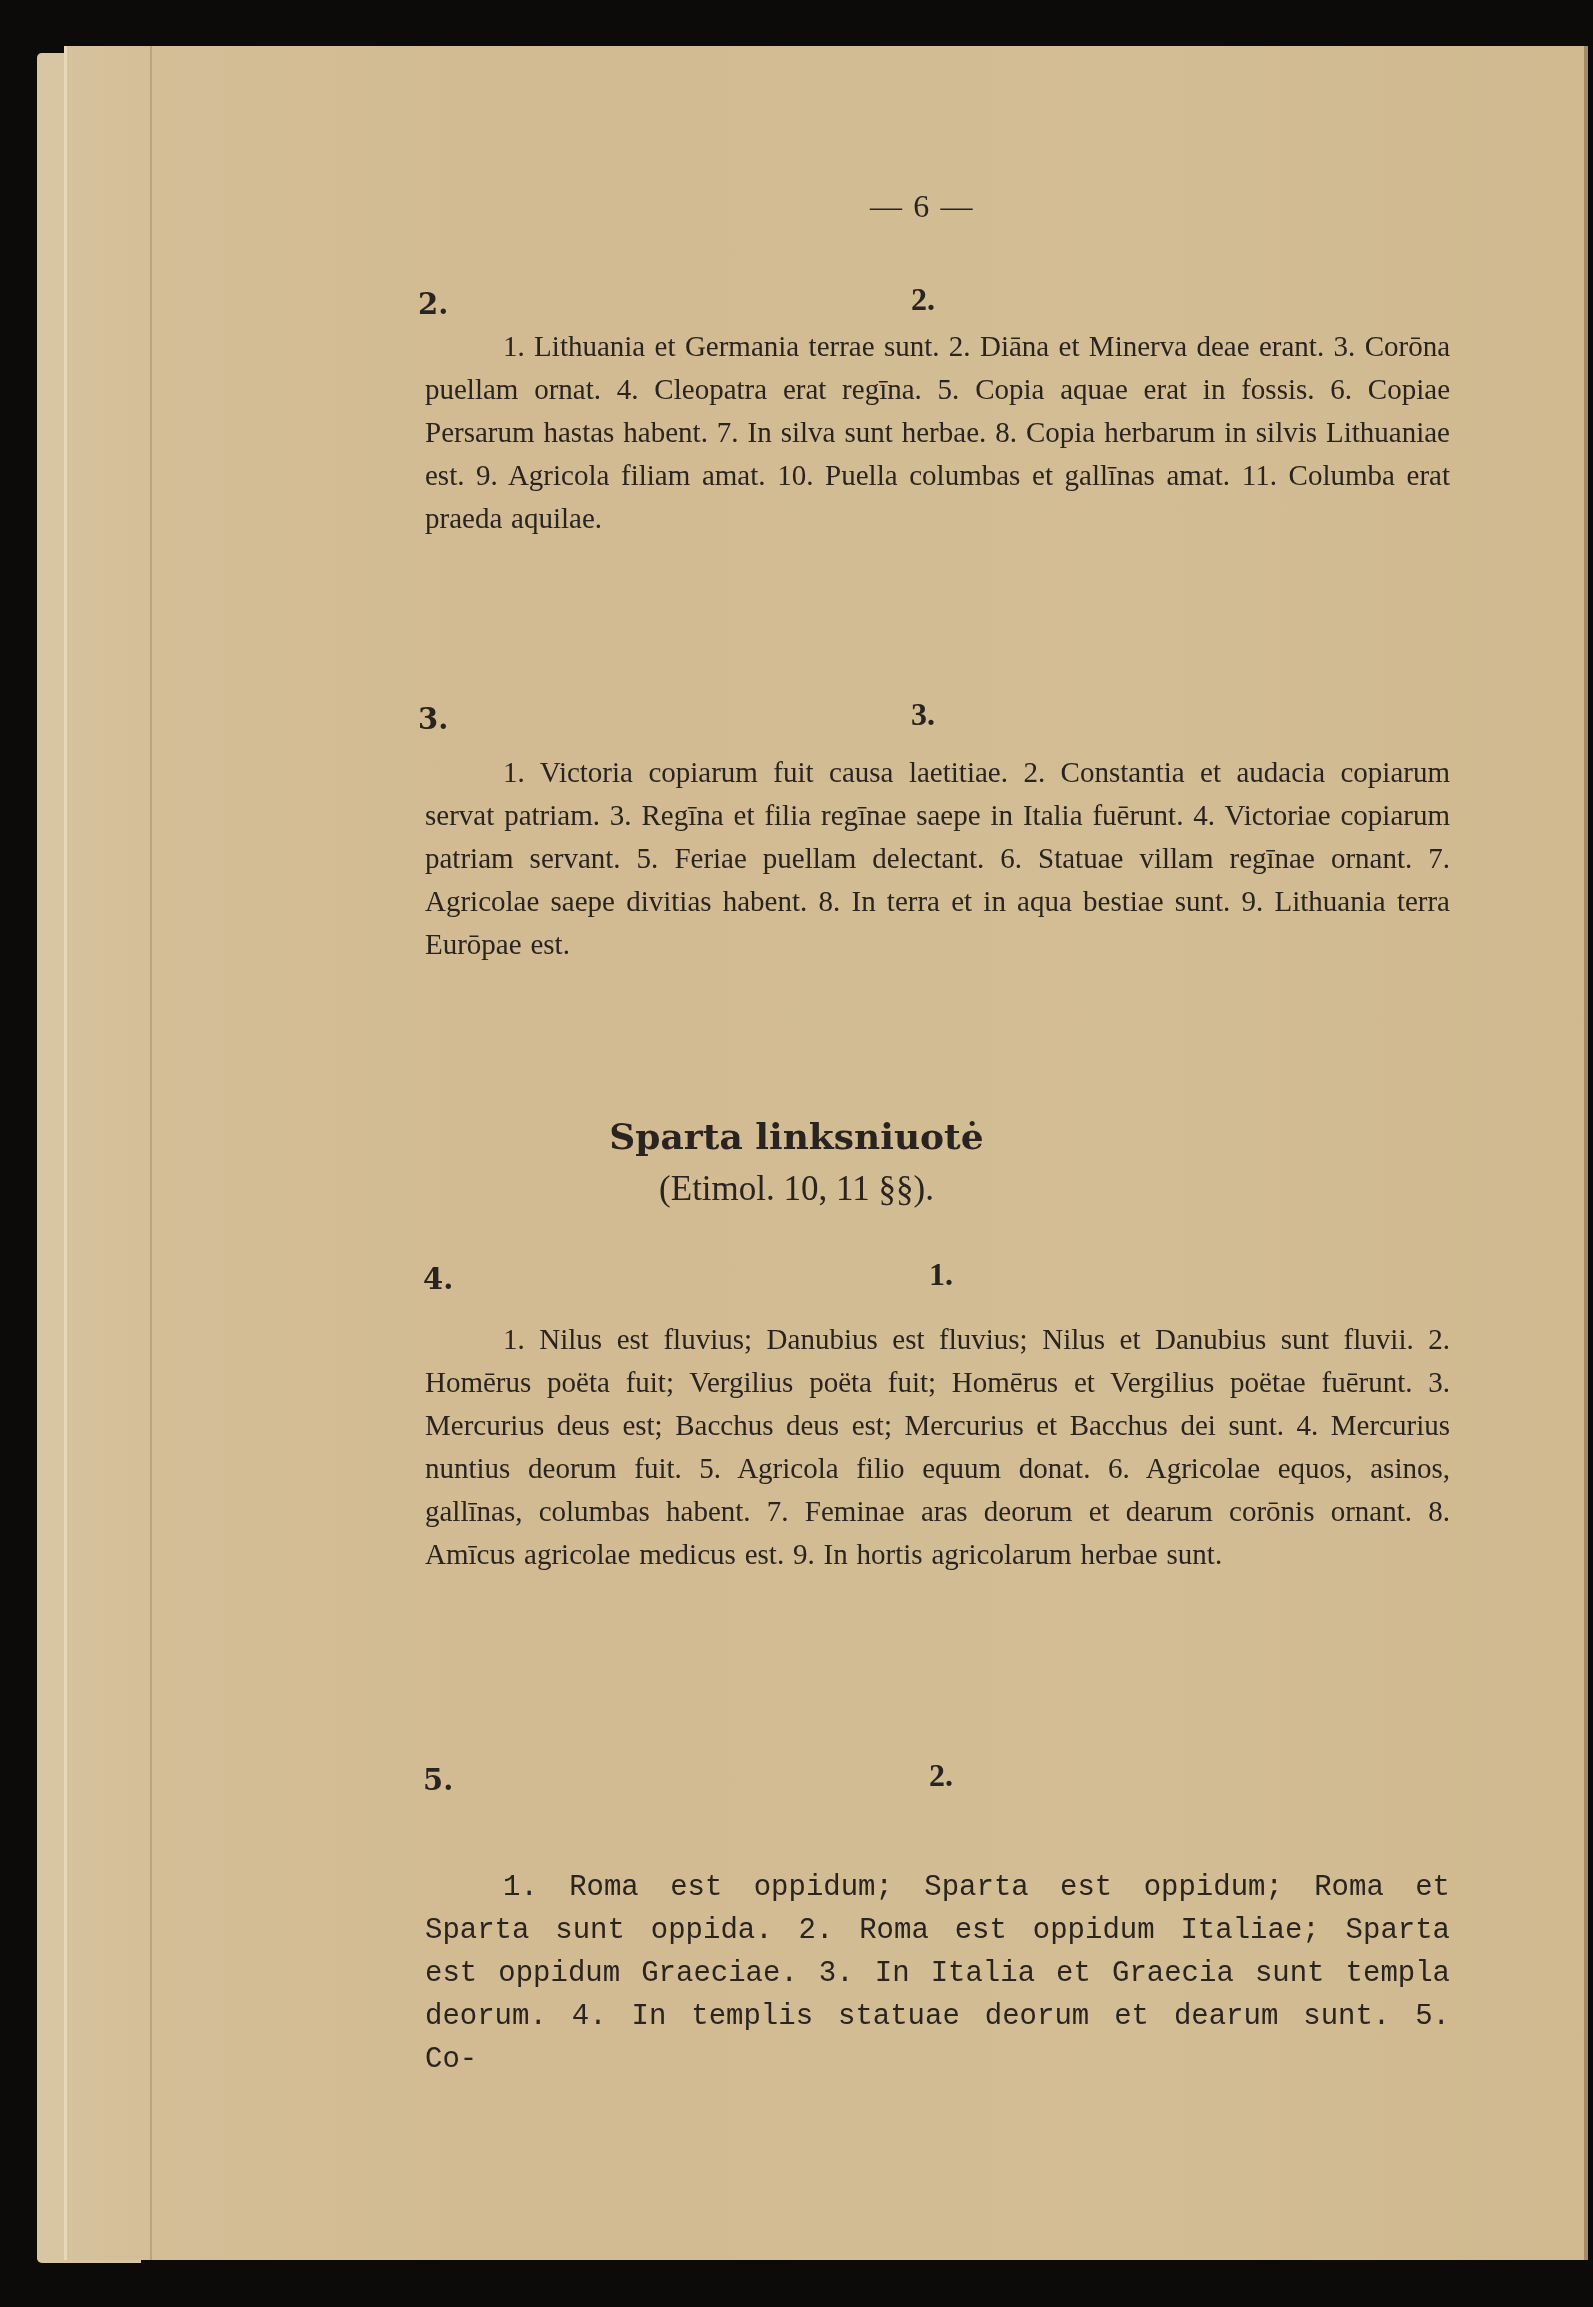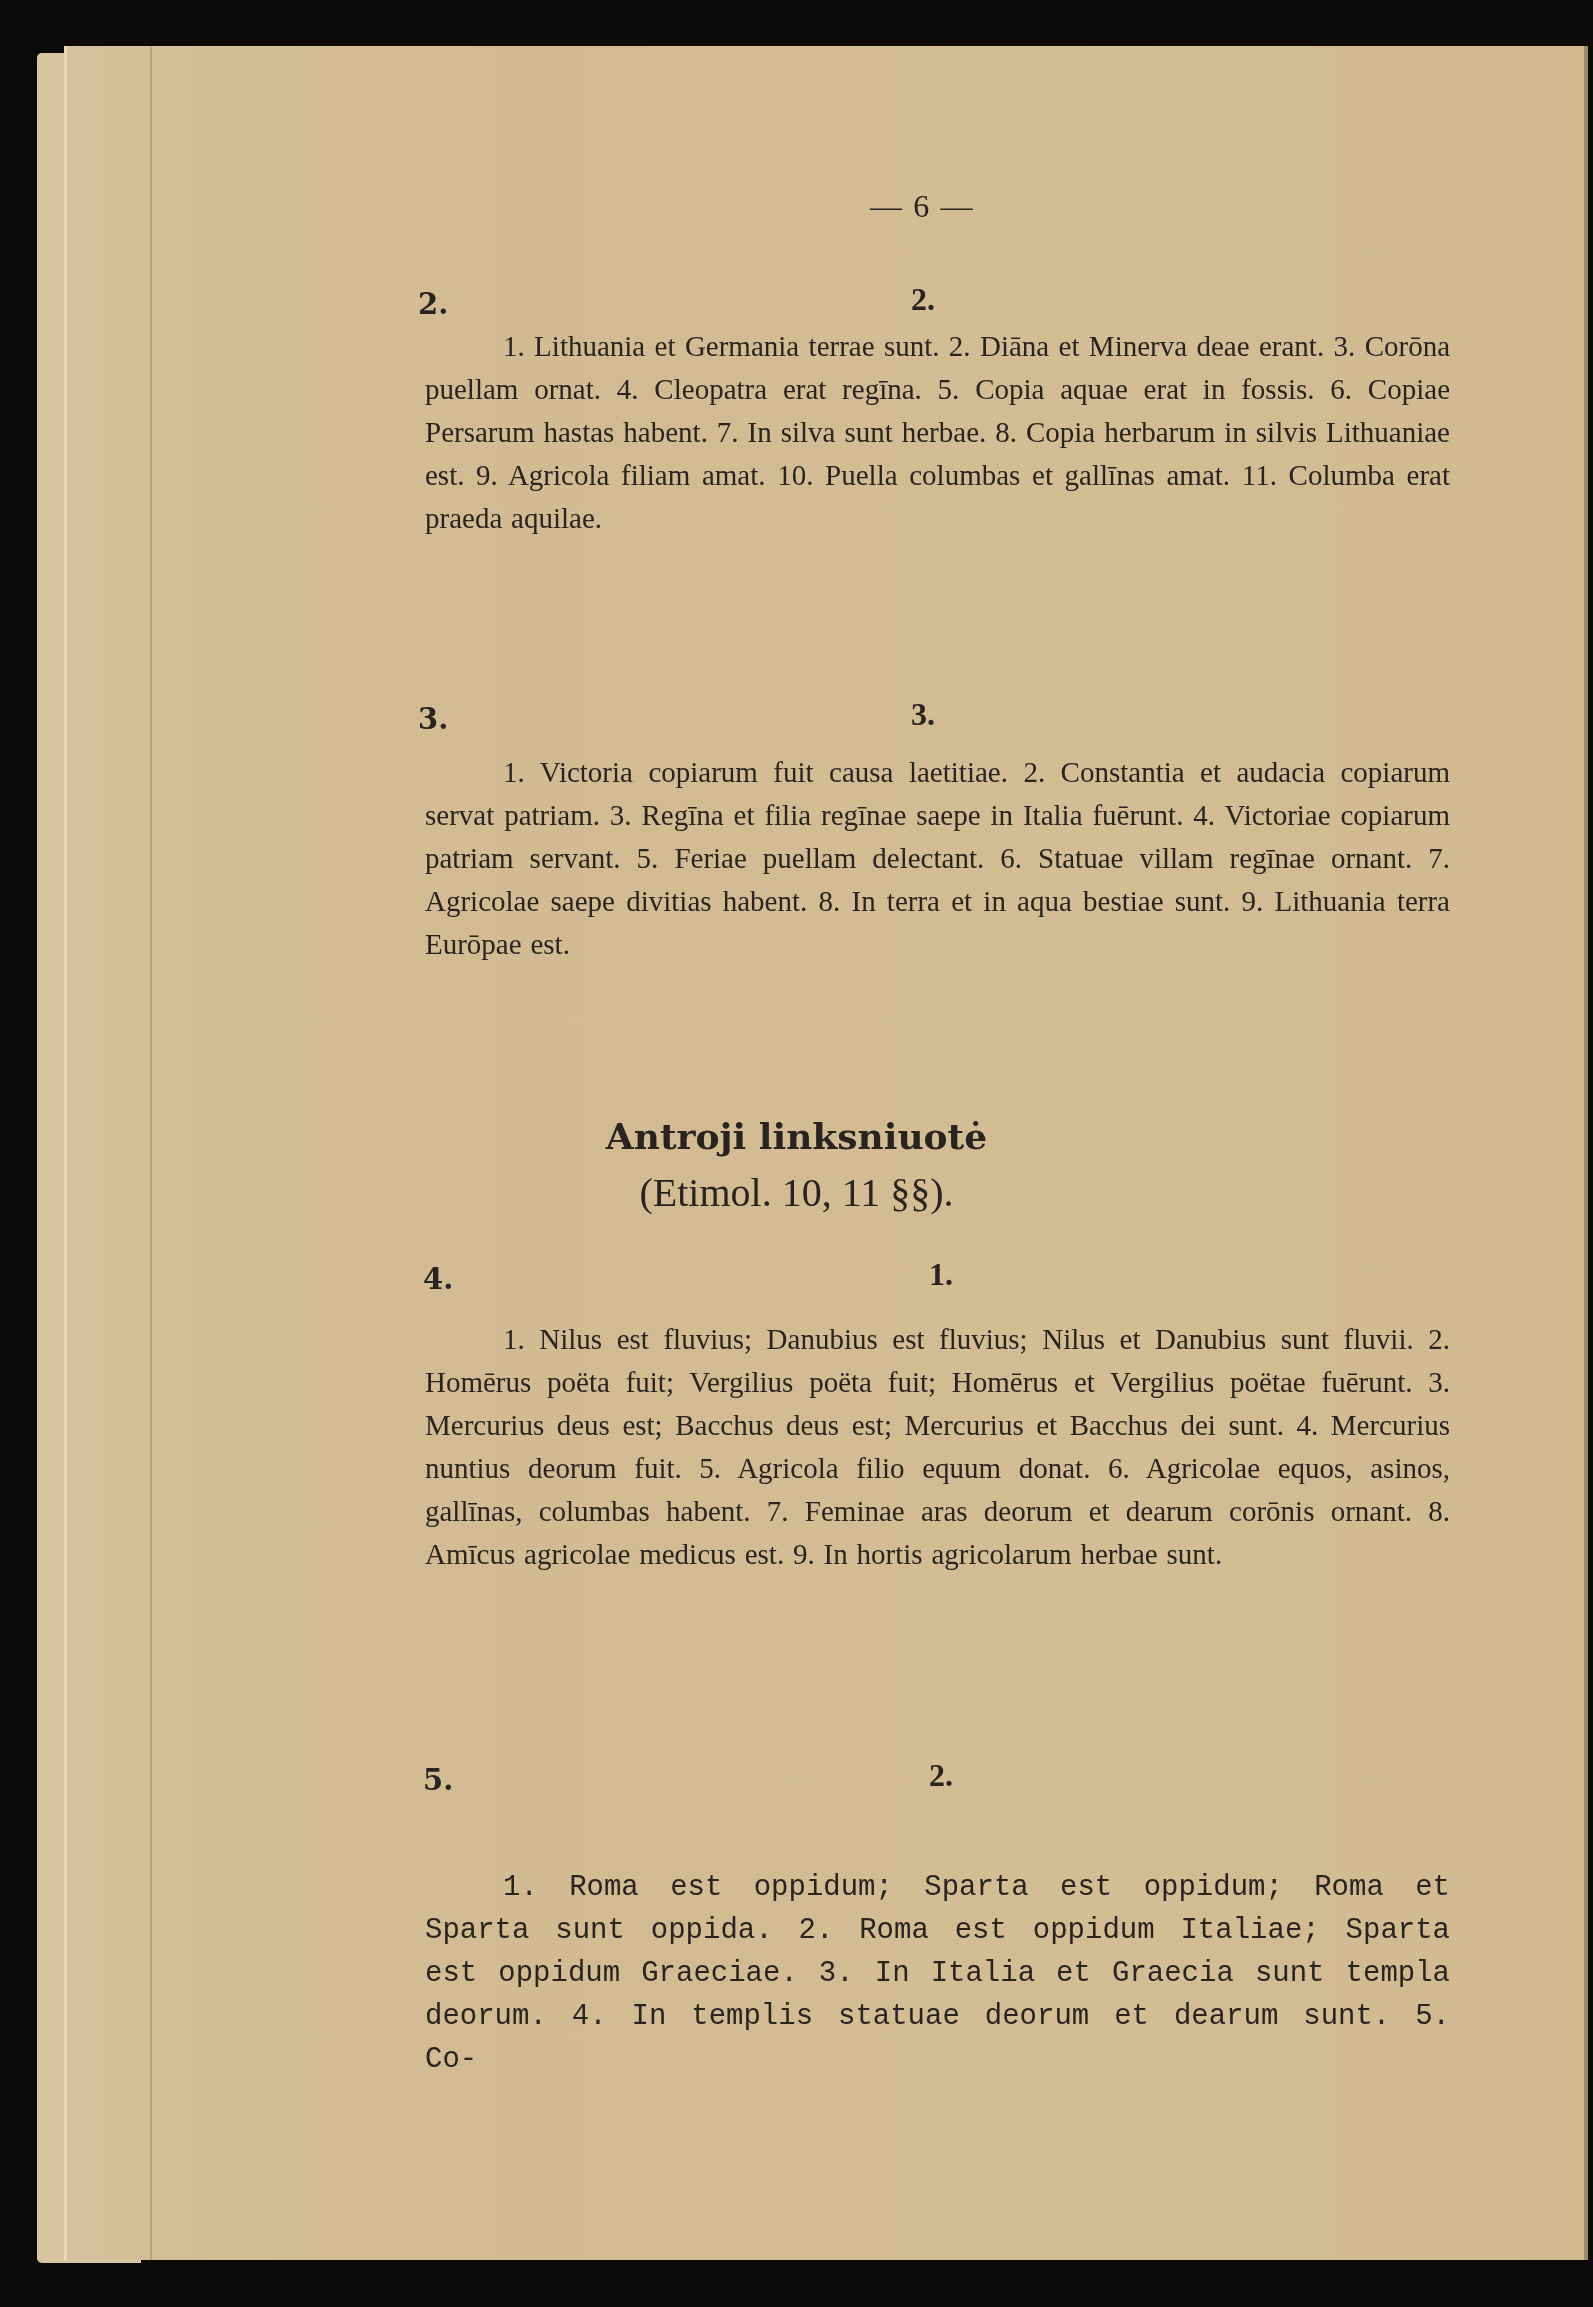--- a/index.html
+++ b/index.html
@@ -47,21 +47,21 @@
     text-align: justify; text-indent: 78px;
     word-spacing: 1.6px;
   }
   .heading {
     position: absolute; left: 0; width: 1593px; text-align: center;
     font-family: "DejaVu Serif", serif; font-weight: bold; font-size: 36px;
     top: 1115px;
   }
   .subheading {
     position: absolute; left: 0; width: 1593px; text-align: center;
-    font-size: 40px; top: 1169px;
+    font-size: 35px; top: 1169px;
   }
 </style>
 </head>
 <body>
 
 <div class="sheet-back"></div>
 <div class="sheet">
   <div class="fold2"></div>
   <div class="fold"></div>
   <div class="edge-right"></div>
@@ -70,21 +70,21 @@
 <div class="page-number">— 6 —</div>
 
 <div class="sec-label" style="left:418px; top:287px;">2.</div>
 <div class="sub-label" style="left:911px; top:281px;">2.</div>
 <p class="para" style="top:325px; margin:0;">1. Lithuania et Germania terrae sunt.  2. Diāna et Minerva deae erant.  3. Corōna puellam ornat.  4. Cleopatra erat regīna.  5. Copia aquae erat in fossis.  6. Copiae Persarum hastas habent.  7. In silva sunt herbae.  8. Copia herbarum in silvis Lithuaniae est.  9. Agricola filiam amat.  10. Puella columbas et gallīnas amat.  11. Columba erat praeda aquilae.</p>
 
 <div class="sec-label" style="left:418px; top:702px;">3.</div>
 <div class="sub-label" style="left:911px; top:696px;">3.</div>
 <p class="para" style="top:751px; margin:0;">1. Victoria copiarum fuit causa laetitiae.  2. Constantia et audacia copiarum servat patriam.  3. Regīna et filia regīnae saepe in Italia fuērunt.  4. Victoriae copiarum patriam servant.  5. Feriae puellam delectant.  6. Statuae villam regīnae ornant.  7. Agricolae saepe divitias habent.  8. In terra et in aqua bestiae sunt.  9. Lithuania terra Eurōpae est.</p>
 
-<div class="heading">Antroji linksniuotė</div>
+<div class="heading">Sparta linksniuotė</div>
 <div class="subheading">(Etimol. 10, 11 §§).</div>
 
 <div class="sec-label" style="left:423px; top:1262px;">4.</div>
 <div class="sub-label" style="left:929px; top:1256px;">1.</div>
 <p class="para" style="top:1318px; margin:0;">1. Nilus est fluvius; Danubius est fluvius; Nilus et Danubius sunt fluvii.  2. Homērus poëta fuit; Vergilius poëta fuit; Homērus et Vergilius poëtae fuērunt.  3. Mercurius deus est; Bacchus deus est; Mercurius et Bacchus dei sunt.  4. Mercurius nuntius deorum fuit.  5. Agricola filio equum donat.  6. Agricolae equos, asinos, gallīnas, columbas habent.  7. Feminae aras deorum et dearum corōnis ornant.  8. Amīcus agricolae medicus est.  9. In hortis agricolarum herbae sunt.</p>
 
 <div class="sec-label" style="left:423px; top:1763px;">5.</div>
 <div class="sub-label" style="left:929px; top:1757px;">2.</div>
 <p class="para" style="top:1866px; margin:0;font-family:Liberation Mono, monospace;">1. Roma est oppidum;  Sparta est oppidum;  Roma et Sparta sunt oppida.  2. Roma est oppidum Italiae; Sparta est oppidum Graeciae.  3. In Italia et Graecia sunt templa deorum.  4. In templis statuae deorum et dearum sunt.  5. Co-</p>
 

